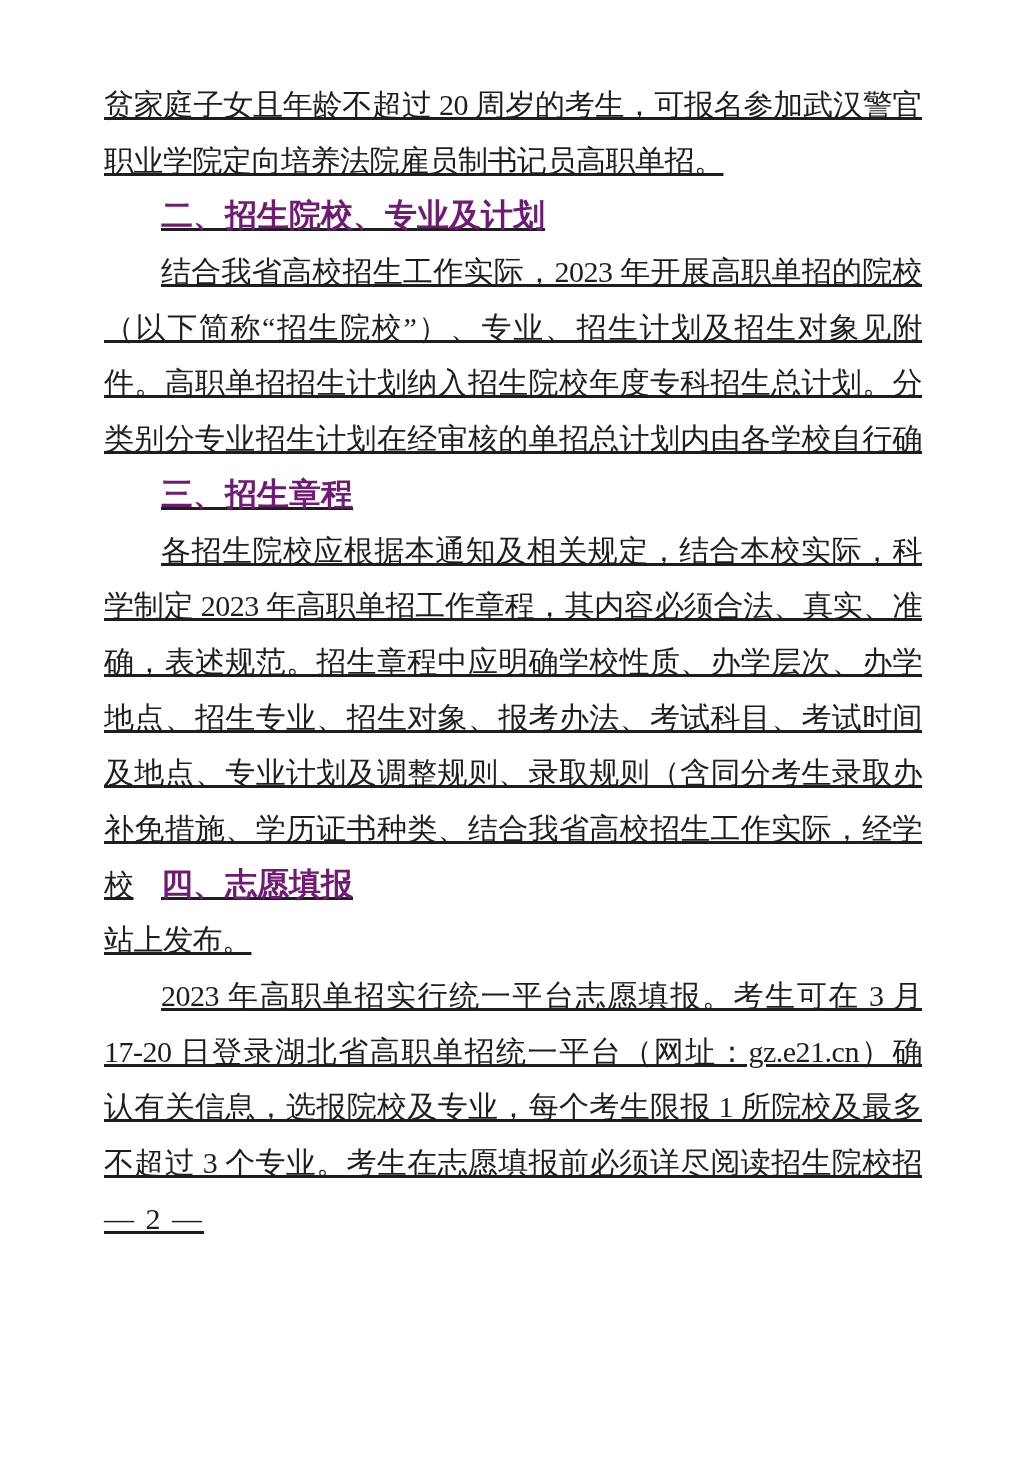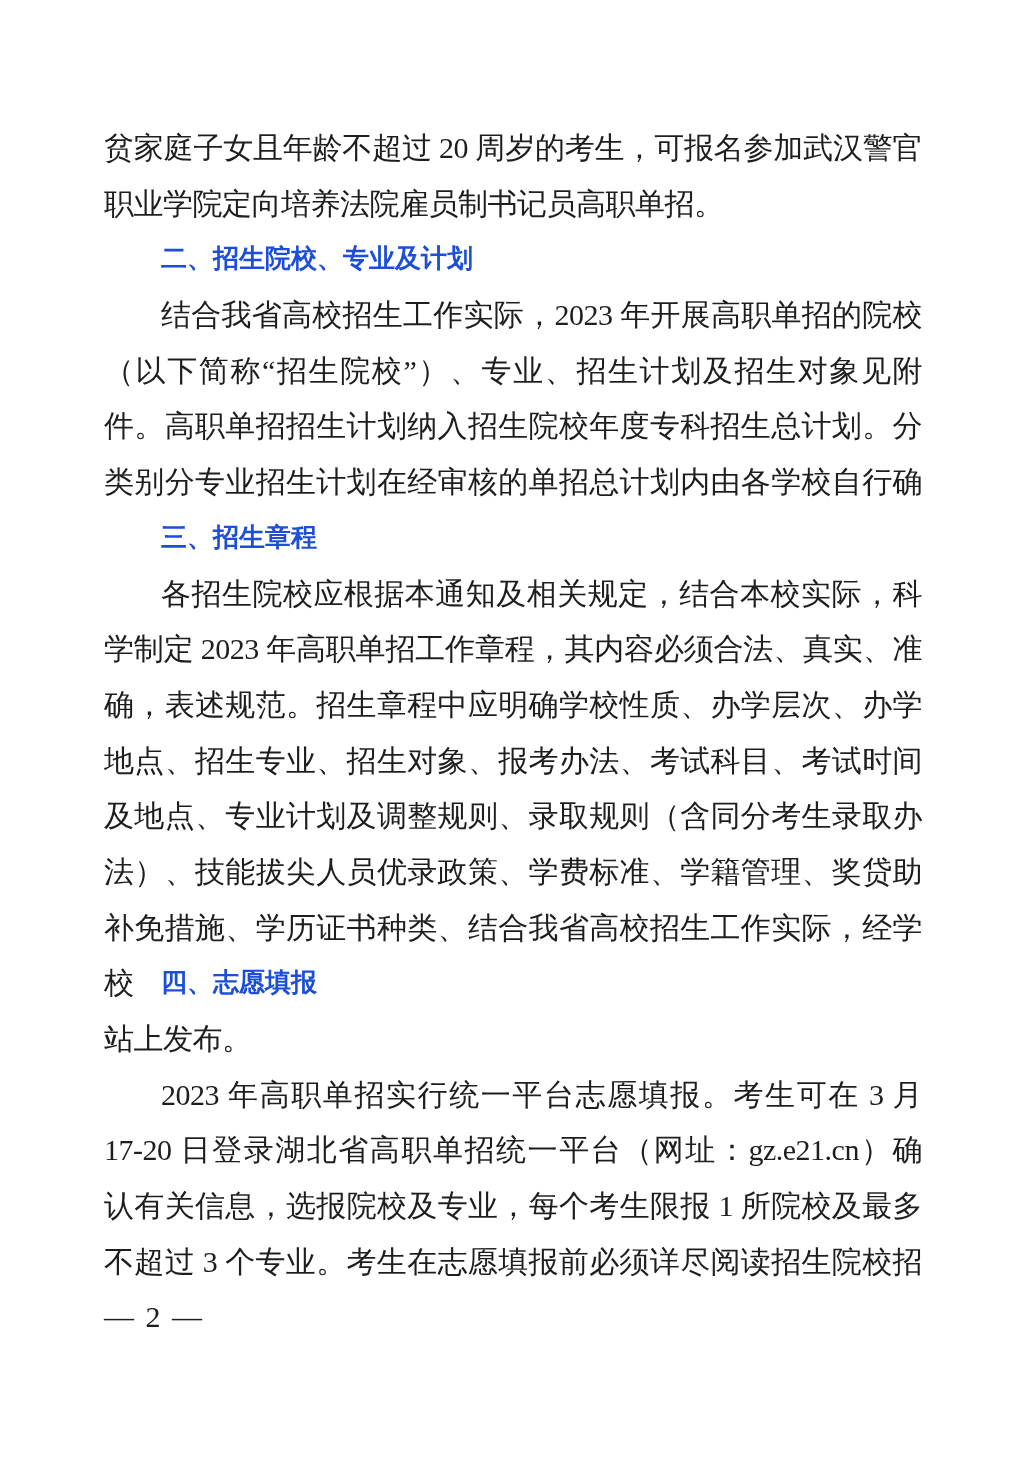--- a/index.html
+++ b/index.html
@@ -14,21 +14,22 @@
     background: #ffffff;
     overflow: hidden;
     font-family: "Liberation Serif", "DejaVu Serif", serif;
     color: #1e1e1e;
   }
   .content {
     position: absolute;
     left: 104px;
     top: 0;
     width: 818px;
-    padding-top: 120px;
+    padding-top: 77px;
+    text-decoration: underline;
   }
   .line {
     height: 55.7px;
     line-height: 55.7px;
     font-size: 30px;
     letter-spacing: -0.5px;
     white-space: nowrap;
     overflow: visible;
   }
   
@@ -42,23 +43,23 @@
     text-align: center;
     text-align-last: left;
   }
   
   .line.body.first {
     text-indent: 57px;
   }
   .line.heading {
     font-family: "Liberation Sans", "DejaVu Sans", sans-serif;
     font-weight: bold;
-    font-size: 26px;
+    font-size: 32px;
     letter-spacing: 0;
-    color: #1d4ed8;
+    color: #701a75;
     text-indent: 57px;
     text-align: left;
     text-align-last: left;
   }
   .line.pagenum {
     font-size: 30px;
     letter-spacing: 2px;
     text-align: left;
     text-align-last: left;
   }
@@ -79,21 +80,20 @@
     <div class="line body">件。高职单招招生计划纳入招生院校年度专科招生总计划。分</div>
     <div class="line body">类别分专业招生计划在经审核的单招总计划内由各学校自行确</div>
 
     <div class="line heading">三、招生章程</div>
 
     <div class="line body first">各招生院校应根据本通知及相关规定，结合本校实际，科</div>
     <div class="line body">学制定 2023 年高职单招工作章程，其内容必须合法、真实、准</div>
     <div class="line body">确，表述规范。招生章程中应明确学校性质、办学层次、办学</div>
     <div class="line body">地点、招生专业、招生对象、报考办法、考试科目、考试时间</div>
     <div class="line body">及地点、专业计划及调整规则、录取规则（含同分考生录取办</div>
-    <div class="line body">法）、技能拔尖人员优录政策、学费标准、学籍管理、奖贷助</div>
     <div class="line body">补免措施、学历证书种类、结合我省高校招生工作实际，经学校</div>
     <div class="line heading">四、志愿填报</div>
 
     <div class="line body end">站上发布。</div>
 
     <div class="line body first">2023 年高职单招实行统一平台志愿填报。考生可在 3 月</div>
     <div class="line body">17-20 日登录湖北省高职单招统一平台（网址：gz.e21.cn）确</div>
     <div class="line body">认有关信息，选报院校及专业，每个考生限报 1 所院校及最多</div>
     <div class="line body">不超过 3 个专业。考生在志愿填报前必须详尽阅读招生院校招</div>
 

